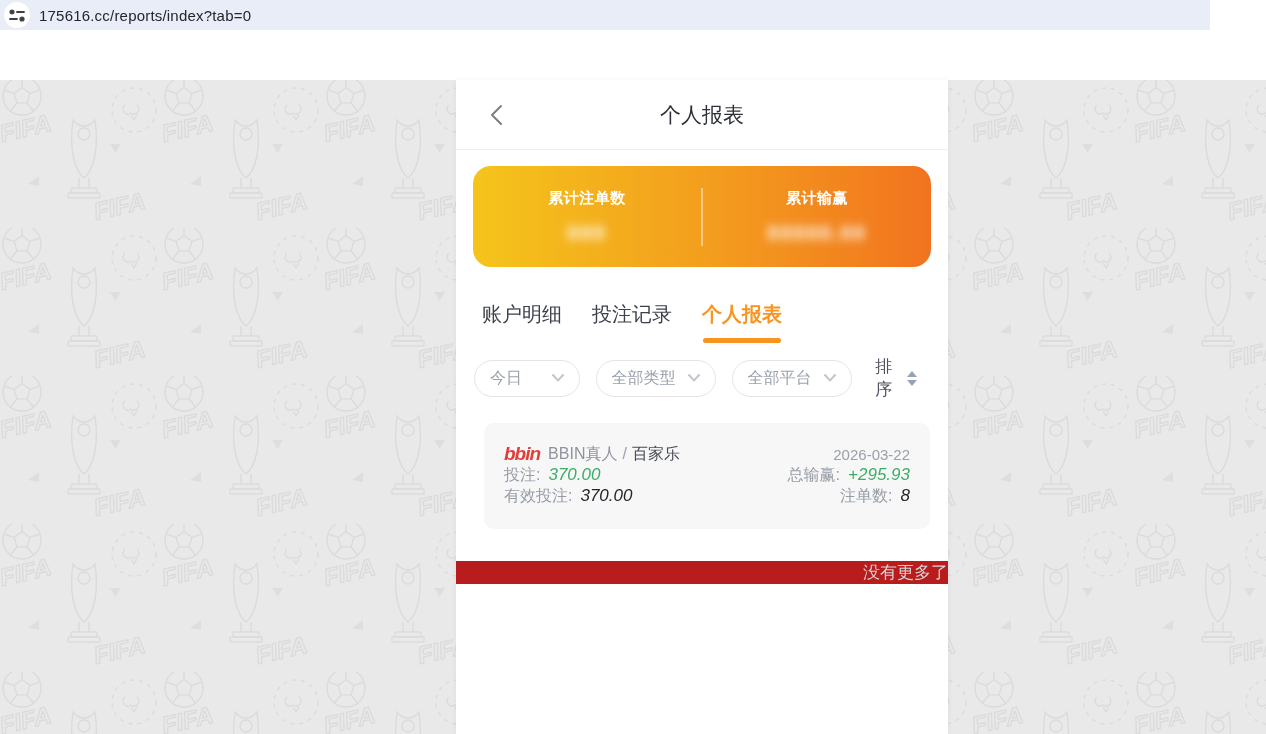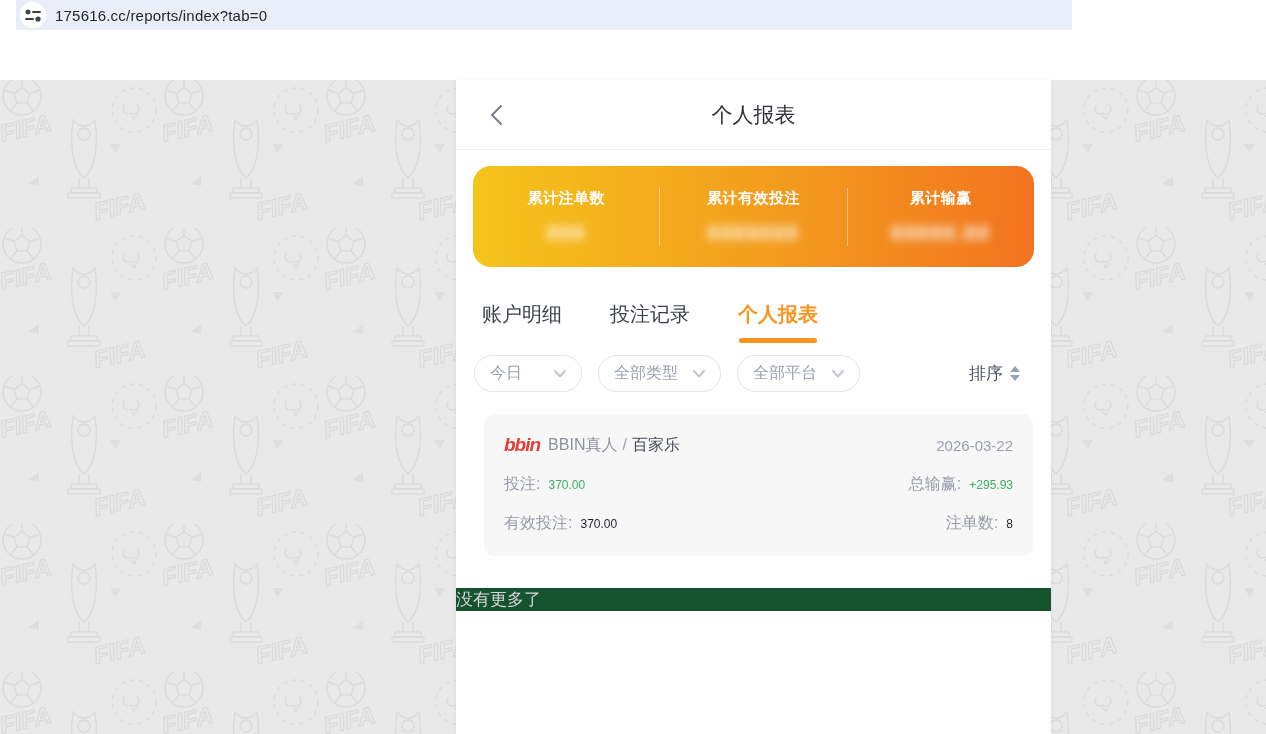--- a/index.html
+++ b/index.html
@@ -4,34 +4,34 @@
 <style>
   * { box-sizing: border-box; margin: 0; padding: 0; }
   html,body { width:1266px; height:734px; overflow:hidden; }
   body {
     font-family: "Liberation Sans", sans-serif;
     background: #ffffff;
     position: relative;
   }
   
   .url-bar {
-    position:absolute; top:0; left:0; width:1056px; height:30px;
-    background:#e9edf8; display:flex; align-items:center; z-index:5;margin-left:16px;
+    position:absolute; top:0; left:0; width:1210px; height:30px;
+    background:#e9edf8; display:flex; align-items:center; z-index:5;
   }
   .site-circle {
     width:26px; height:26px; border-radius:50%; background:#ffffff;
     margin-left:4px; display:flex; align-items:center; justify-content:center;
     flex:0 0 auto;
   }
   .url-text { margin-left:9px; font-size:15px; color:#23262b; letter-spacing:0.2px; }
   
   .bg-pattern { position:absolute; left:0; top:80px; z-index:0; display:block; }
   
   .app {
-    position:absolute; left:456px; top:80px; width:595px; height:654px;
+    position:absolute; left:456px; top:80px; width:492px; height:654px;
     background:#ffffff; z-index:2; box-shadow:0 0 6px rgba(0,0,0,0.05);
   }
   .app-header {
     height:70px; display:flex; align-items:center; justify-content:center;
     position:relative; border-bottom:1px solid #f0f0f1; background:#fff;
   }
   .back-btn {
     position:absolute; left:26px; top:50%; transform:translateY(-50%);
     width:28px; height:28px; display:flex; align-items:center; justify-content:center;
     cursor:pointer; background:none; border:none;
@@ -45,21 +45,21 @@
     display:flex; align-items:center;
   }
   .summary-col { flex:1 1 0; text-align:center; color:#fff; }
   .summary-label { font-size:15px; font-weight:bold; letter-spacing:0.5px; }
   .summary-value {
     margin-top:14px; font-size:20px; font-weight:bold; letter-spacing:2px;
     filter:blur(5px); opacity:0.95;
   }
   .summary-divider { width:1px; height:58px; background:rgba(255,255,255,0.45); flex:0 0 auto; }
   
-  .tab-bar { display:flex; gap:48px; padding:10px 26px 0 26px; background:#fff; }
+  .tab-bar { display:flex; gap:30px; padding:10px 26px 0 26px; background:#fff; }
   .tab {
     position:relative; padding-bottom:15px; font-size:20px; color:#3c414b;
     cursor:pointer; background:none; border:none; font-family:inherit;
   }
   .tab.active { color:#f8941f; font-weight:bold; }
   .tab-underline {
     position:absolute; left:50%; transform:translateX(-50%); bottom:0;
     width:78px; height:5px; border-radius:3px; background:#f8941f;
   }
   
@@ -78,35 +78,35 @@
   }
   .caret-col { display:flex; flex-direction:column; gap:3px; }
   .caret-up { width:0; height:0; border-left:5px solid transparent; border-right:5px solid transparent; border-bottom:6px solid #97a3b4; }
   .caret-down { width:0; height:0; border-left:5px solid transparent; border-right:5px solid transparent; border-top:6px solid #97a3b4; }
   
   .list-wrap { padding:22px 18px 0 28px; background:#fff; }
   .report-card {
     background:#f7f7f8; border-radius:10px; padding:20px 20px 22px 20px; cursor:pointer;
   }
   .rc-row { display:flex; align-items:center; }
-  .rc-row + .rc-row { margin-top:18px; }
+  .rc-row + .rc-row { }
   .provider-logo {
     color:#e23e38; font-weight:bold; font-style:italic; font-size:19px;
     letter-spacing:-1px; margin-right:8px;
   }
   .provider-name { font-size:16px; color:#8e939d; }
   .name-sep { font-size:16px; color:#9aa0ab; margin:0 5px; }
   .game-name { font-size:16px; color:#474c55; }
   .rc-date { margin-left:auto; font-size:15px; color:#9aa0ab; }
   .stat-pair { display:flex; align-items:baseline; }
   .stat-pair.right { margin-left:auto; }
   .stat-label { font-size:16px; color:#979da7; margin-right:8px; }
-  .stat-value { font-size:12px; color:#23272e; }
+  .stat-value { font-size:17px; color:#23272e;font-style:italic; }
   .stat-value.green { color:#3aae64; }
-  .no-more { text-align:left; margin-top:32px; font-size:17px; color:#d5d5d7; background:#14532d; }
+  .no-more { text-align:right; margin-top:32px; font-size:17px; color:#d5d5d7; background:#b91c1c; }
   .chev-icon { display:block; }
 </style>
 </head>
 <body>
 
 <svg class="bg-pattern" width="1266" height="654" viewBox="0 0 1266 654" aria-hidden="true">
   <defs>
     <pattern id="fifaPat" width="162" height="148" patternUnits="userSpaceOnUse">
       <g stroke="#dbdbdb" fill="none" stroke-width="1.4">
         <g transform="translate(22,16)">
@@ -161,24 +161,20 @@
     <div class="page-title">个人报表</div>
   </div>
 
   <div class="summary-wrap">
     <div class="summary-card">
       <div class="summary-col">
         <div class="summary-label">累计注单数</div>
         <div class="summary-value">888</div>
       </div>
       <div class="summary-divider"></div>
-      <div class="summary-col">
-        <div class="summary-label">累计有效投注</div>
-        <div class="summary-value">8888888</div>
-      </div>
       <div class="summary-divider"></div>
       <div class="summary-col">
         <div class="summary-label">累计输赢</div>
         <div class="summary-value">88888.88</div>
       </div>
     </div>
   </div>
 
   <div class="tab-bar">
     <button class="tab">账户明细</button>

